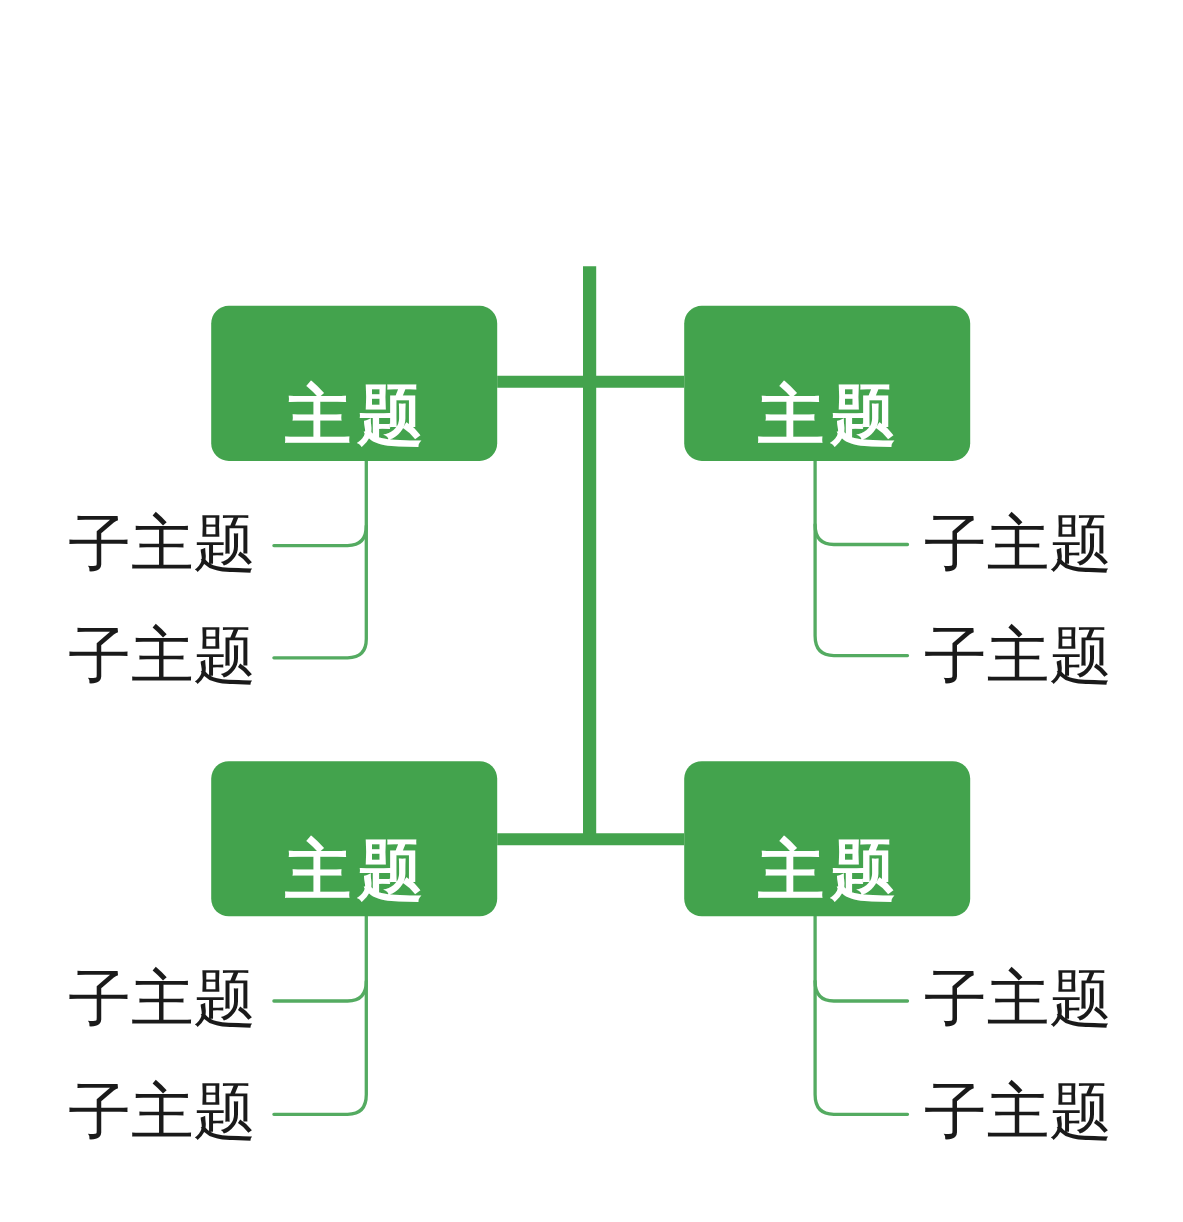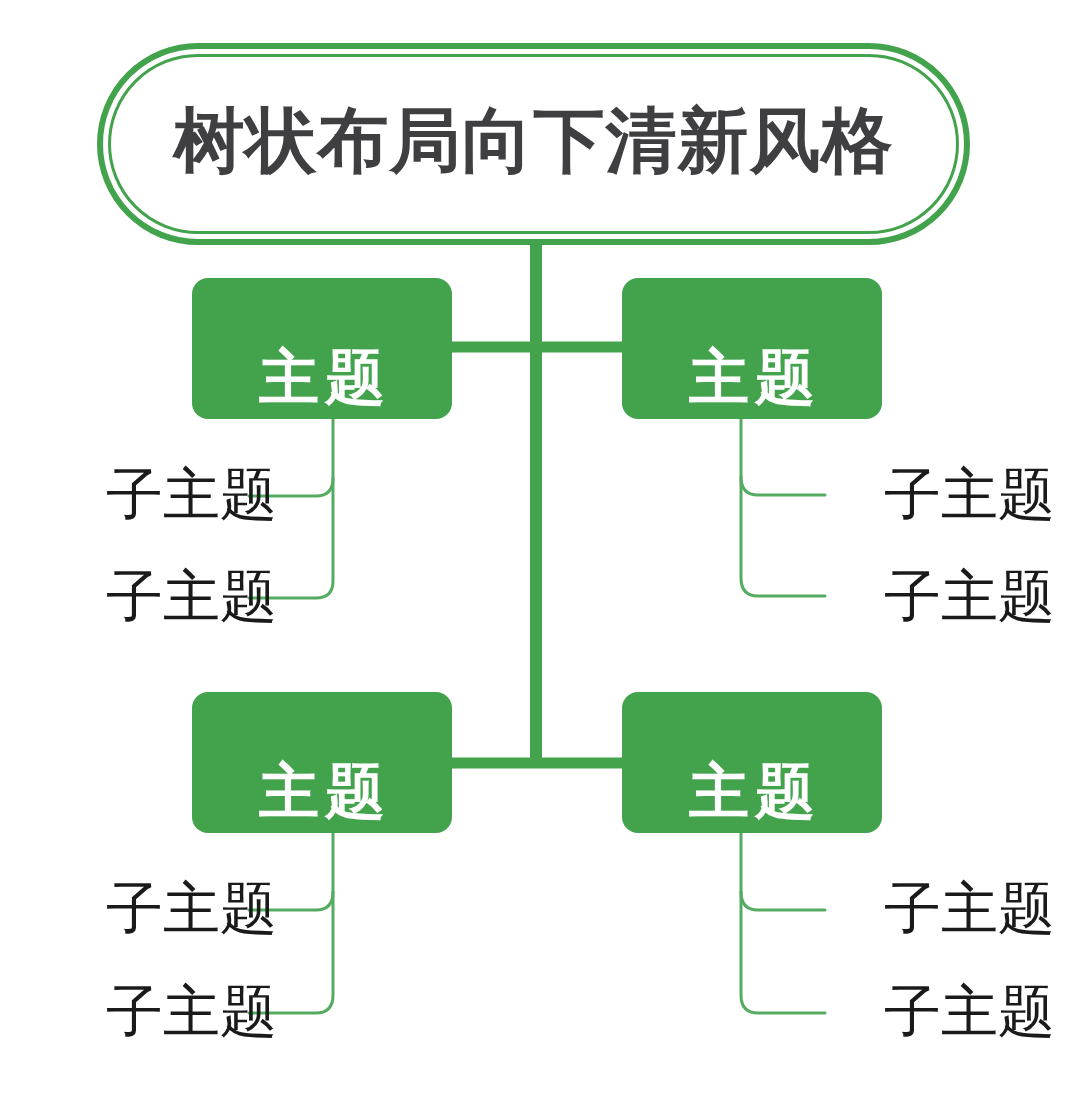--- a/index.html
+++ b/index.html
@@ -76,21 +76,20 @@
     white-space: nowrap;
   }
   .subtopic {
     position: absolute;
     font-size: 57px;
     color: #1a1a1a;
     white-space: nowrap;
     z-index: 2;
     transform: translateY(-52%);
     line-height: 1.1;
-    margin-left: 44px;
   }
   .subtopic.side-left  { left: 62px; }
   .subtopic.side-right { left: 840px; }
   .subtopic.row-a1 { top: 496px; }
   .subtopic.row-a2 { top: 598px; }
   .subtopic.row-b1 { top: 910px; }
   .subtopic.row-b2 { top: 1013px; }
 </style>
 </head>
 <body>
@@ -110,23 +109,20 @@
     <path d="M741 419 V578 Q741 596 758 596 H825" stroke="#54ab61" stroke-width="3" fill="none" stroke-linecap="round"></path>
     <path d="M741 477 Q741 495 758 495 H825" stroke="#54ab61" stroke-width="3" fill="none" stroke-linecap="round"></path>
 
     <path d="M333 833 V995 Q333 1013 316 1013 H249" stroke="#54ab61" stroke-width="3" fill="none" stroke-linecap="round"></path>
     <path d="M333 892 Q333 910 316 910 H249" stroke="#54ab61" stroke-width="3" fill="none" stroke-linecap="round"></path>
 
     <path d="M741 833 V995 Q741 1013 758 1013 H825" stroke="#54ab61" stroke-width="3" fill="none" stroke-linecap="round"></path>
     <path d="M741 892 Q741 910 758 910 H825" stroke="#54ab61" stroke-width="3" fill="none" stroke-linecap="round"></path>
   </svg>
 
-  <div class="root-node">
-    <div class="root-label">树状布局向下清新风格</div>
-  </div>
 
   <div class="topic-node t1">
     <span class="topic-label">主题</span>
   </div>
   <div class="topic-node t2">
     <span class="topic-label">主题</span>
   </div>
   <div class="topic-node t3">
     <span class="topic-label">主题</span>
   </div>

